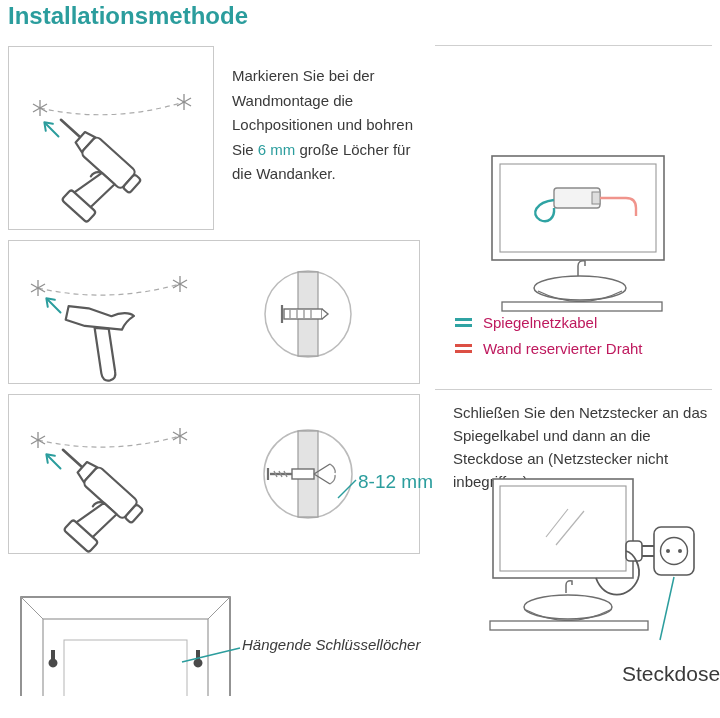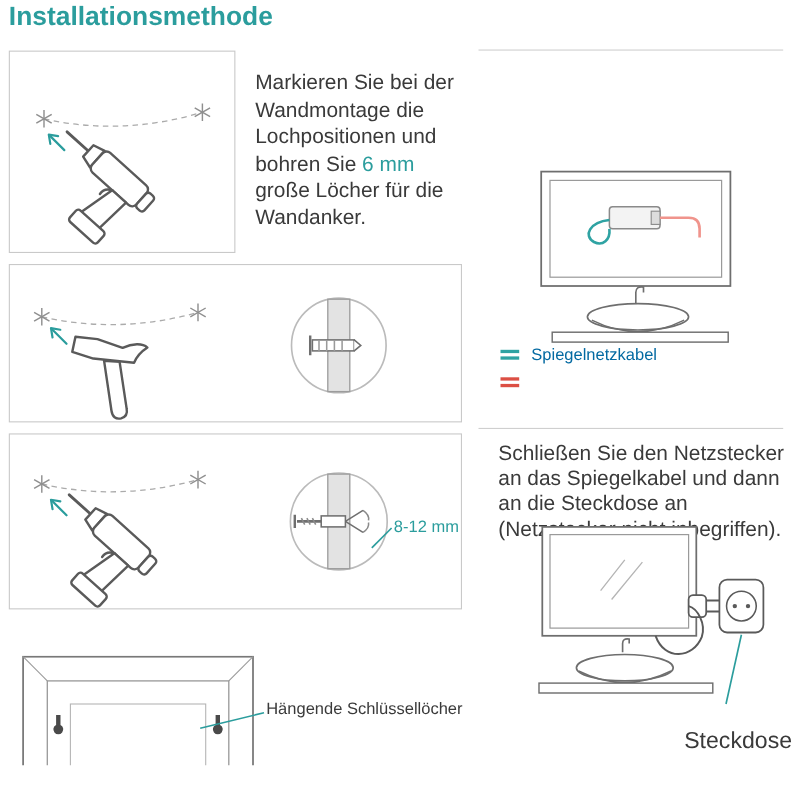--- a/index.html
+++ b/index.html
@@ -9,26 +9,26 @@
   }
   .heading { position:absolute; font-size:24px; font-weight:bold; color:#2B9D9D; white-space:nowrap; }
   #h-left  { left:8px;  top:2px; }
   #h-right { left:435px; top:2px; }
 
   .box { position:absolute; border:1px solid #c9c9c9; background:#fff; box-sizing:border-box; }
   #box1 { left:8px; top:46px;  width:206px; height:184px; }
   #box2 { left:8px; top:240px; width:412px; height:144px; }
   #box3 { left:8px; top:394px; width:412px; height:160px; }
 
-  .body-text { position:absolute; font-size:19px; line-height:23px; color:#3a3a3a; }
+  .body-text { position:absolute; font-size:15px; line-height:23px; color:#3a3a3a; }
   #text-step1 { left:232px; top:64px; width:192px; line-height:24.5px; }
   .teal-text { color:#2B9D9D; }
 
-  #label-812 { position:absolute; left:358px; top:471px; font-size:15px; color:#2B9D9D; white-space:nowrap; }
-  #label-keyhole { position:absolute; left:242px; top:636px; font-size:15px; color:#3a3a3a; white-space:nowrap; }
+  #label-812 { position:absolute; left:358px; top:471px; font-size:19px; color:#2B9D9D; white-space:nowrap; }
+  #label-keyhole { position:absolute; left:242px; top:636px; font-size:15px; color:#3a3a3a; white-space:nowrap;font-style:italic; }
   #label-steckdose { position:absolute; left:622px; top:662px; font-size:21px; color:#3a3a3a; white-space:nowrap; }
 
   .divider { position:absolute; border-top:1px solid #cfcfcf; height:0; }
   #div-r-top { left:435px; top:45px;  width:277px; }
   #div-r-mid { left:435px; top:389px; width:277px; }
 
   #r-text1 { left:453px; top:57px;  width:268px; }
   #r-text2 { left:453px; top:401px; width:270px; }
 
   .abs-svg { position:absolute; }
@@ -40,21 +40,21 @@
   #svg-r1 { left:452px; top:150px; }
   #svg-r2 { left:448px; top:475px; }
 
   .legend-row { position:absolute; display:flex; align-items:center; gap:11px; }
   #legend-1 { left:455px; top:314px; }
   #legend-2 { left:455px; top:340px; }
   .swatch { display:inline-block; }
   .swatch i { display:block; width:17px; height:3px; margin:3px 0; background:currentColor; }
   .swatch-teal { color:#2FA3A3; }
   .swatch-red  { color:#DC4F44; }
-  .legend-label { font-size:15px; color:#0369a1; }
+  .legend-label { font-size:15px; color:#be185d; }
 </style>
 </head>
 <body>
 
 <div class="page">
 
   <svg width="0" height="0" style="position:absolute" aria-hidden="true">
     <defs>
       <g id="g-star" stroke="#8f8f8f" stroke-width="1.3">
         <line x1="0" y1="-8" x2="0" y2="8"></line>
@@ -180,20 +180,21 @@
         <i></i>
         <i></i>
       </span>
     <span class="legend-label">Spiegelnetzkabel</span>
   </div>
   <div class="legend-row" id="legend-2">
     <span class="swatch swatch-red">
         <i></i>
         <i></i>
       </span>
+    <span class="legend-label">Wand reservierter Draht</span>
   </div>
 
   <div class="divider" id="div-r-mid"></div>
   <div class="body-text" id="r-text2">Schließen Sie den Netzstecker an das Spiegelkabel und dann an die Steckdose an (Netzstecker nicht inbegriffen).</div>
 
   <svg class="abs-svg" id="svg-r2" width="268" height="200" viewBox="0 0 268 200">
     <rect x="45" y="4" width="140" height="99" fill="#ffffff" stroke="#6e6e6e" stroke-width="1.6"></rect>
     <rect x="52" y="11" width="126" height="85" fill="#ffffff" stroke="#9a9a9a" stroke-width="1.1"></rect>
     <path d="M98,62 L120,34 M108,70 L136,36" stroke="#b5b5b5" stroke-width="1.2"></path>
     <g transform="translate(206,52)">

